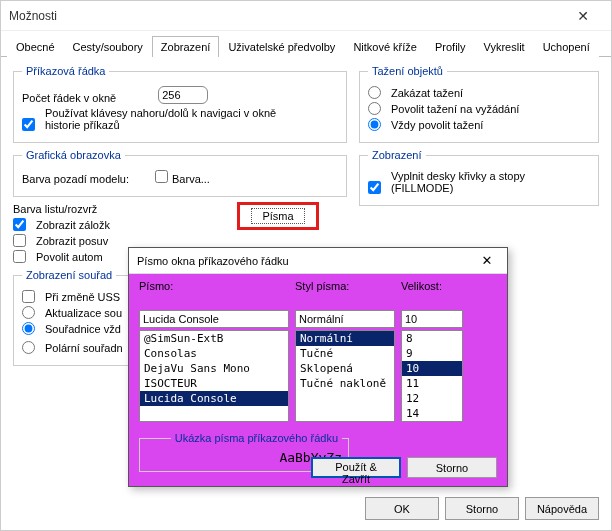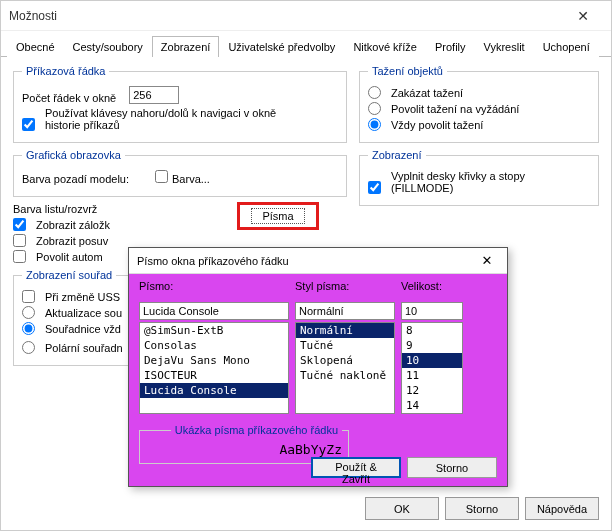--- a/index.html
+++ b/index.html
@@ -22,21 +22,21 @@
 .right-col{width:240px;float:right}
 .pisma-box{position:absolute;left:236px;top:145px;width:82px;height:28px;border:3px solid #e21b1b;display:flex;align-items:center;justify-content:center}
 .dotted{border:1px dotted #555;padding:1px 10px;display:inline-block}
 
 .font-dialog{position:absolute;left:127px;top:190px;width:380px;height:240px;border:1px solid #555;background:#d946ef;box-shadow:3px 3px 8px rgba(0,0,0,.25);z-index:10}
 .fd-title{height:26px;background:#fff;display:flex;align-items:center;padding:0 8px;border-bottom:1px solid #ddd}
 .fd-title span{flex:1}
 .fd-close{width:24px;text-align:center;font-size:13px;cursor:pointer}
 .fd-body{padding:6px 10px;display:flex;gap:6px}
 .fd-col{display:flex;flex-direction:column}
-.fd-col label{margin-bottom:10px}
+.fd-col label{margin-bottom:18px}
 .listbox{border:1px solid #888;background:#fff;overflow:hidden}
 .listbox .item{padding:1px 4px;font-family:monospace;white-space:nowrap}
 .listbox .sel{background:#0a246a;color:#fff}
 .sample{border:1px solid #ccc;margin:4px 10px;padding:6px;text-align:right}
 .fd-buttons{position:absolute;right:10px;bottom:8px;display:flex;gap:6px}
 .fd-buttons .btn{width:90px}
 .fd-buttons .primary{border:2px solid #0054b3}
 .bottom-buttons{position:absolute;right:12px;bottom:10px;display:flex;gap:6px}
 .bottom-buttons .btn{width:74px;height:23px}
 </style>
@@ -60,21 +60,21 @@
     <div class="tab">Uchopení</div>
   </div>
 
   <div class="content">
 
     <div class="left-col">
       <fieldset>
         <legend>Příkazová řádka</legend>
         <div class="row">
           <span>Počet řádek v okně</span>
-          <input type="text" style="width: 50px; margin-left: 7px;" value="256">
+          <input type="text" style="width: 50px; margin-left: 36px; border-radius: 6px;" value="256">
         </div>
         <div class="row">
           <input type="checkbox" checked="" style="">
           <span style="max-width:260px">Používat klávesy nahoru/dolů k navigaci v okně historie příkazů</span>
         </div>
       </fieldset>
 
       <fieldset>
         <legend>Grafická obrazovka</legend>
         <div class="row">

